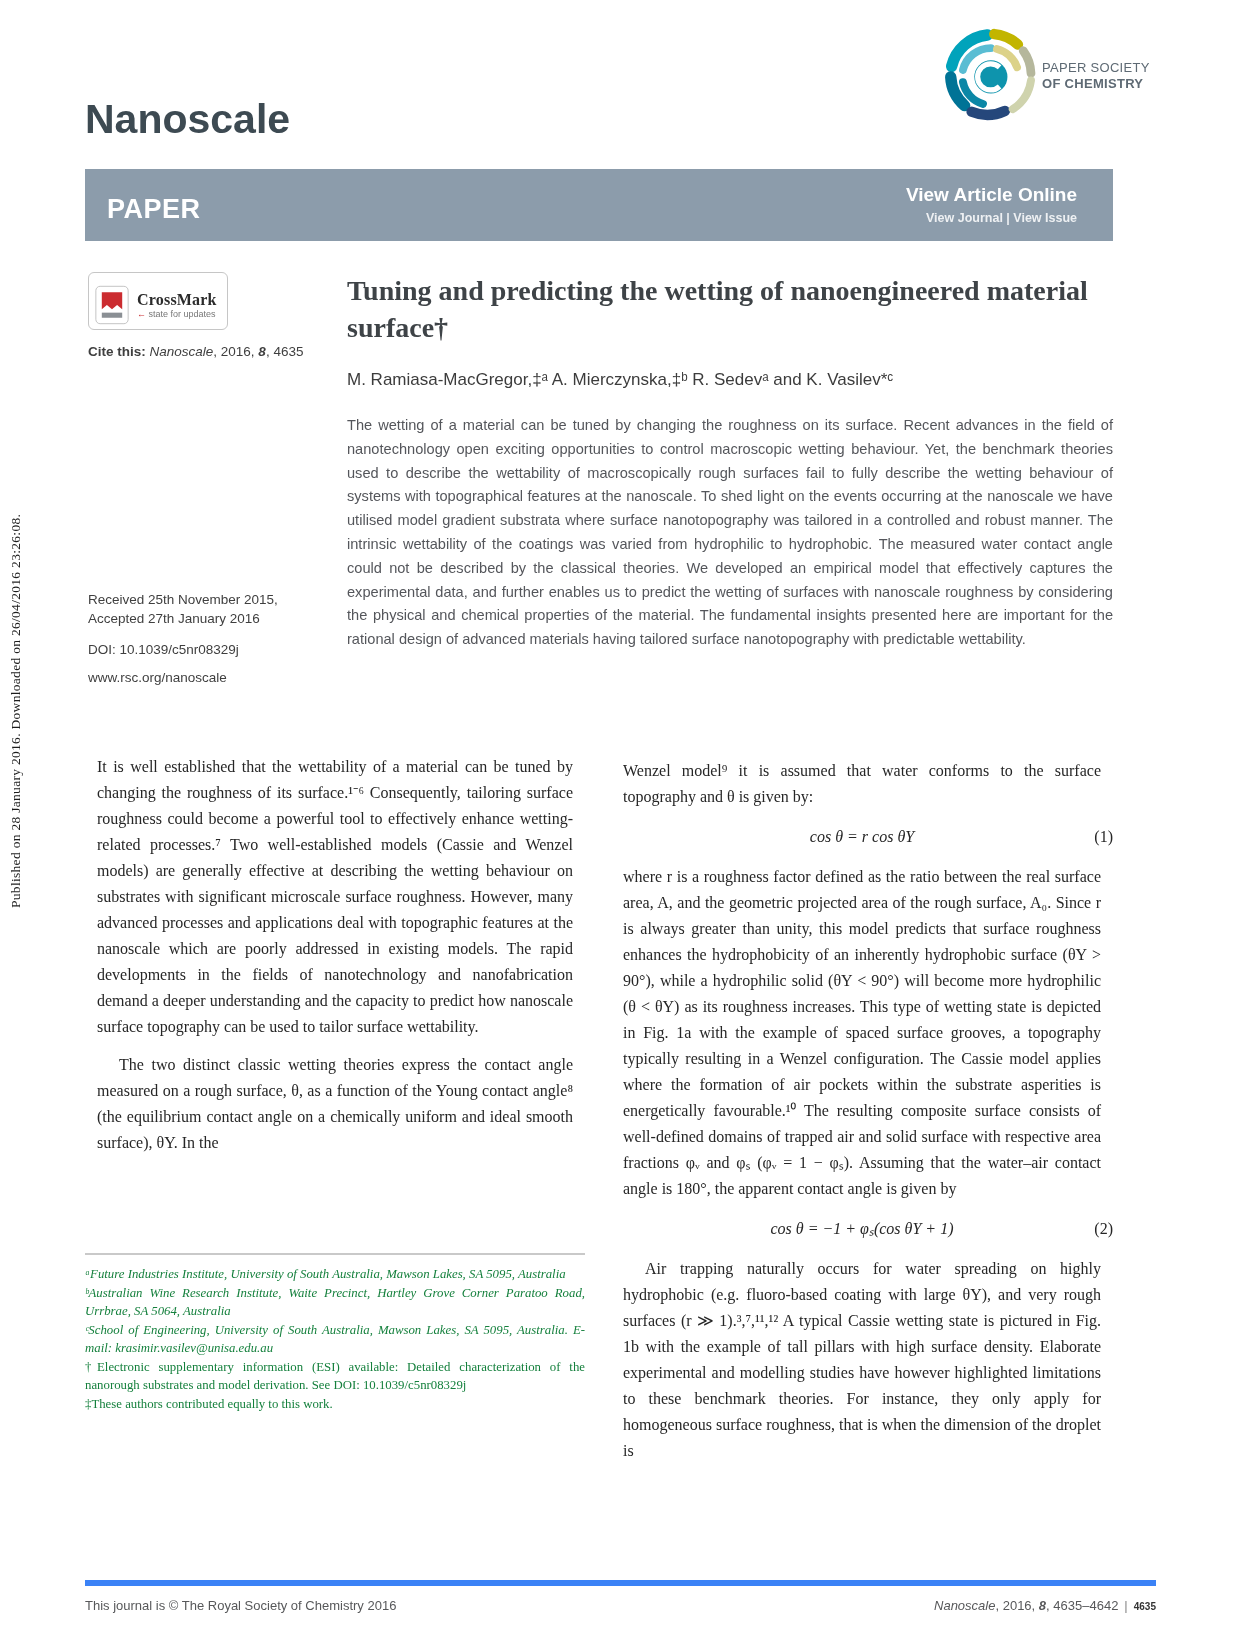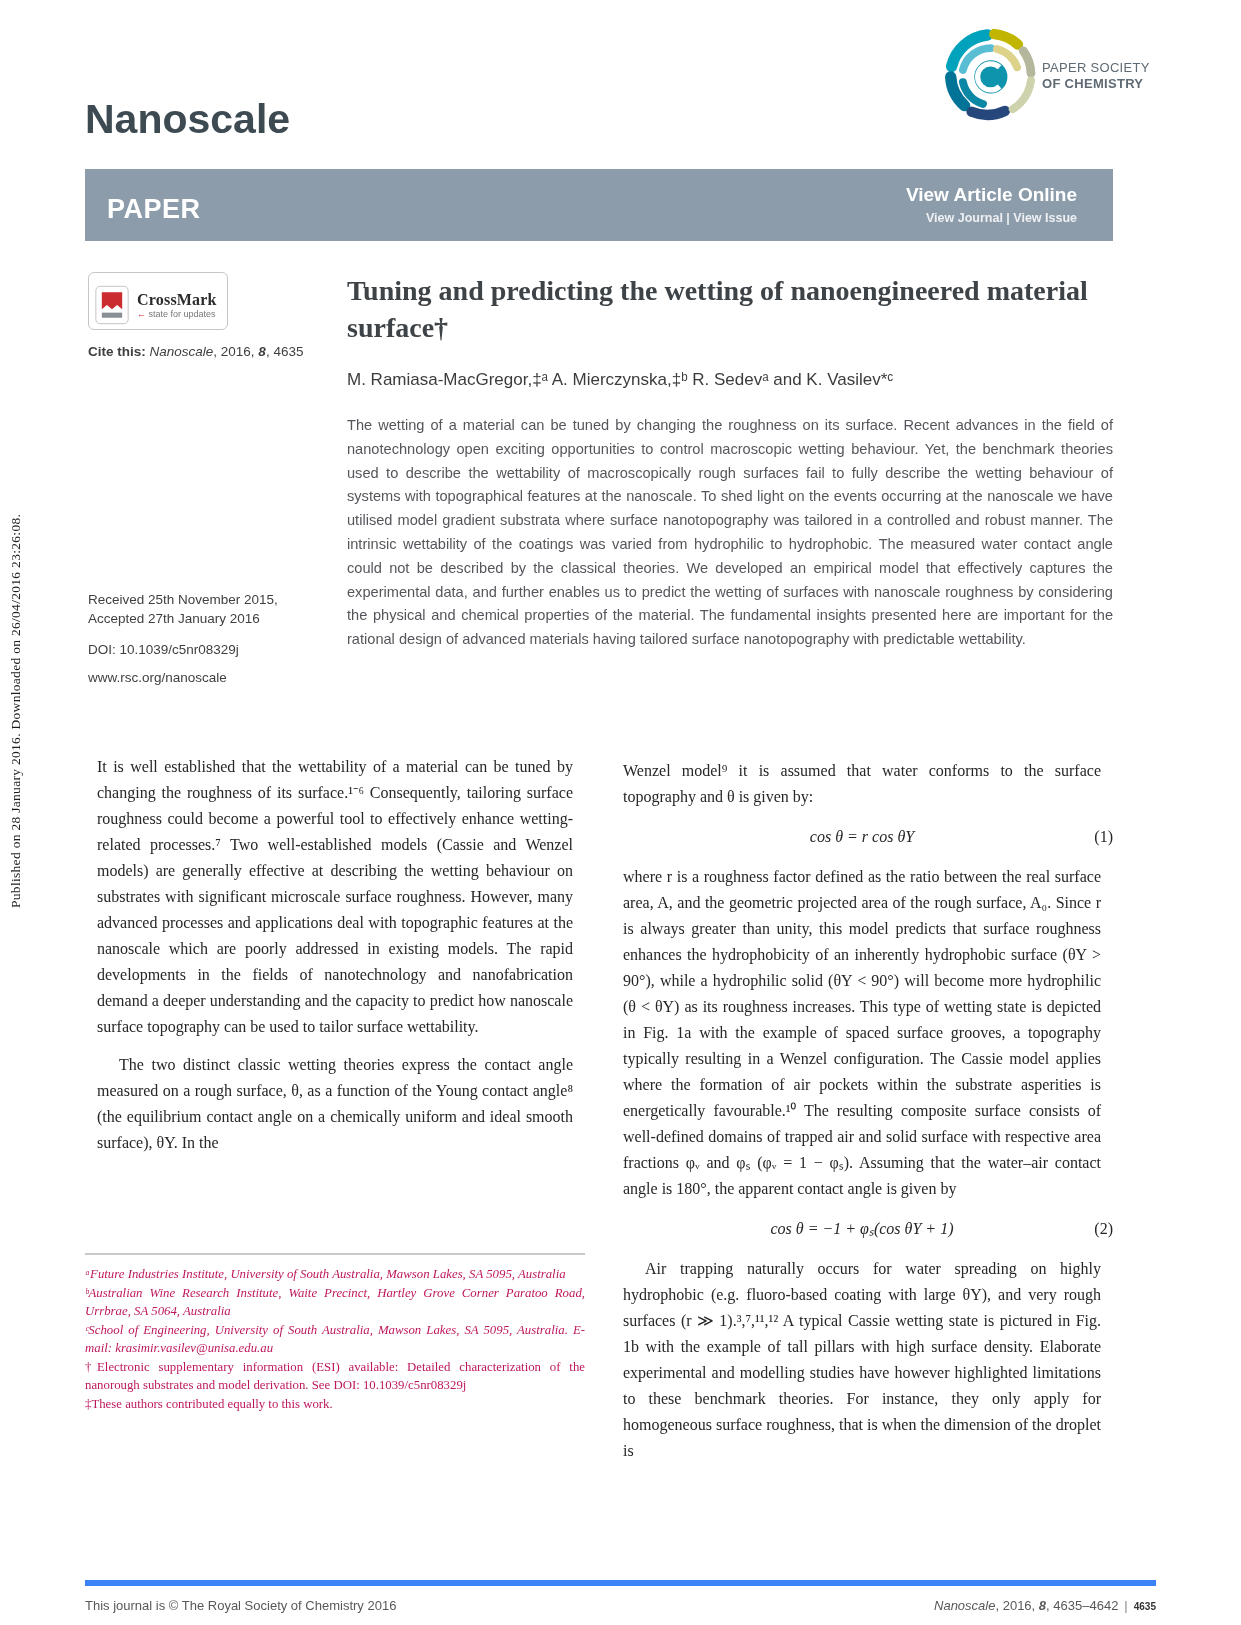--- a/index.html
+++ b/index.html
@@ -116,21 +116,21 @@
   .para { margin:12px; }
   .para + .para { margin-top:0; }
   .indent { text-indent:22px; }
 
   .eq { position:relative; text-align:center; margin:14px 0; font-style:italic; }
   .eq .eq-num { position:absolute; right:0; font-style:normal; }
 
   
   .footnotes { position:absolute; left:85px; top:1253px; width:500px; }
   .fn-rule { border:none; border-top:2px solid #c9c9c9; margin:0 0 10px 0; }
-  .fn { font-size:12.8px; line-height:18.5px; text-align:justify; color:#be185d; }
+  .fn { font-size:12.8px; line-height:18.5px; text-align:justify; color:#15803d; }
   .fn.aff { font-style:italic; }
 
   
   .footer {
     position:absolute; left:85px; top:1580px; width:1071px;
     border-top:6px solid #3b82f6; padding-top:12px;
     display:flex; justify-content:space-between; align-items:baseline;
     font-family:"Liberation Sans", sans-serif;
     font-size:13px; color:#57585a;
   }

